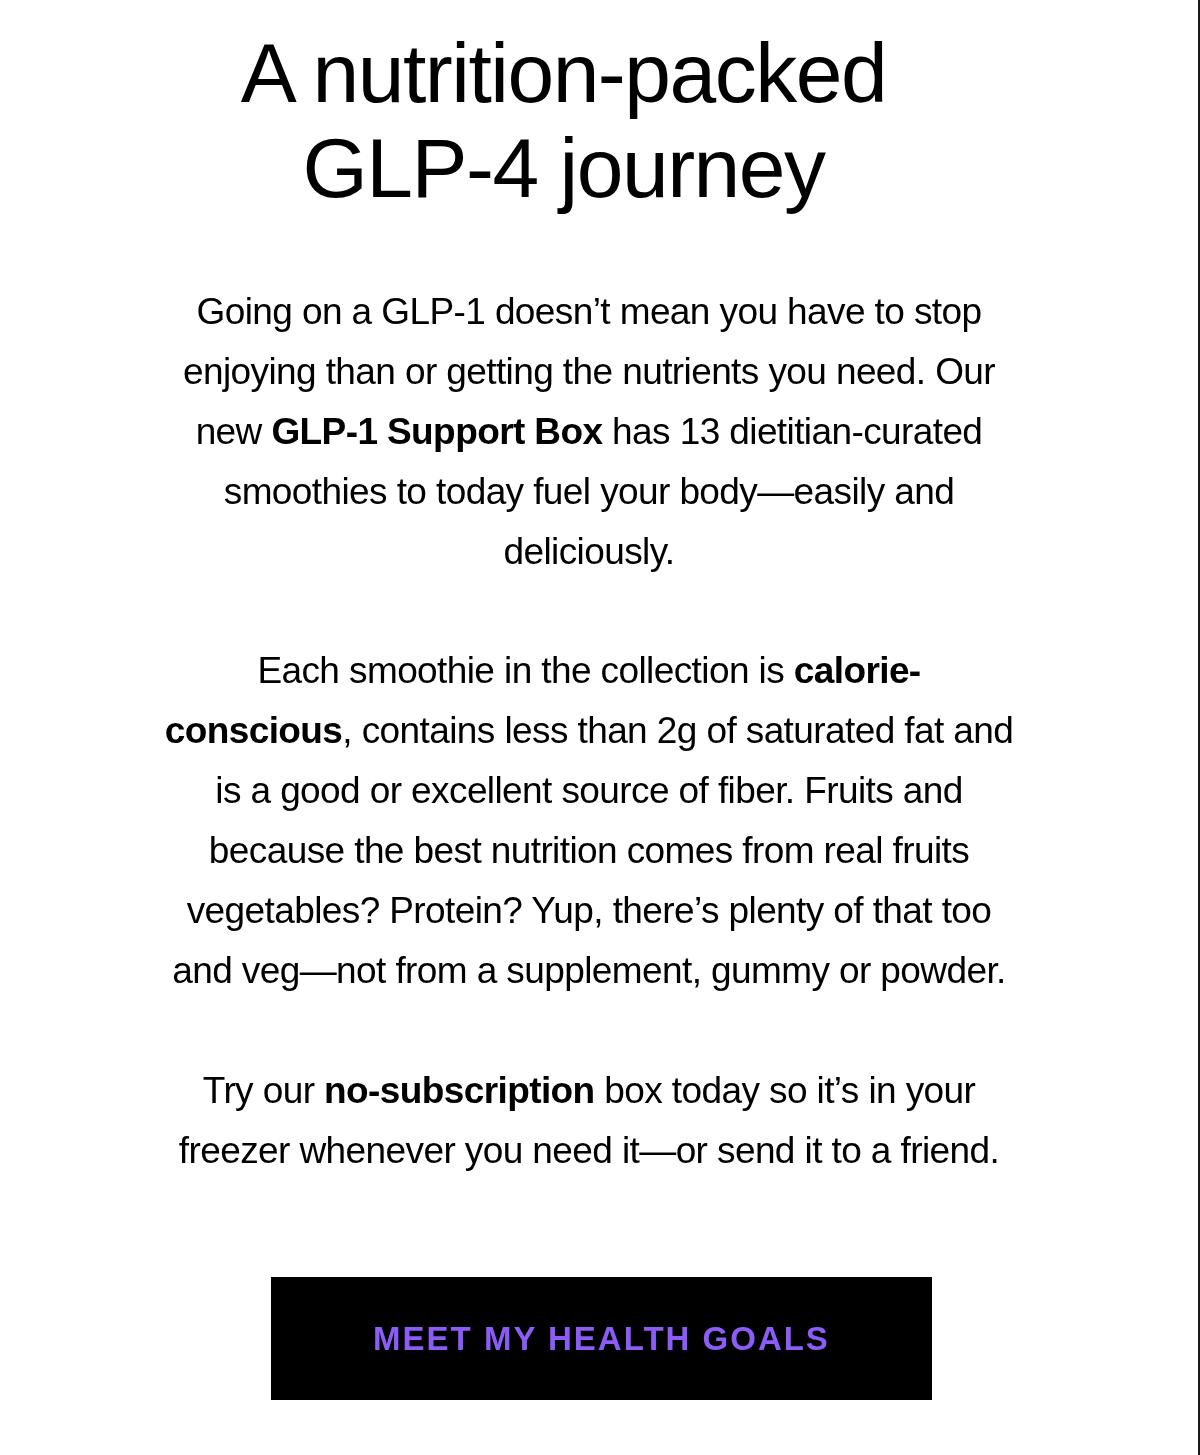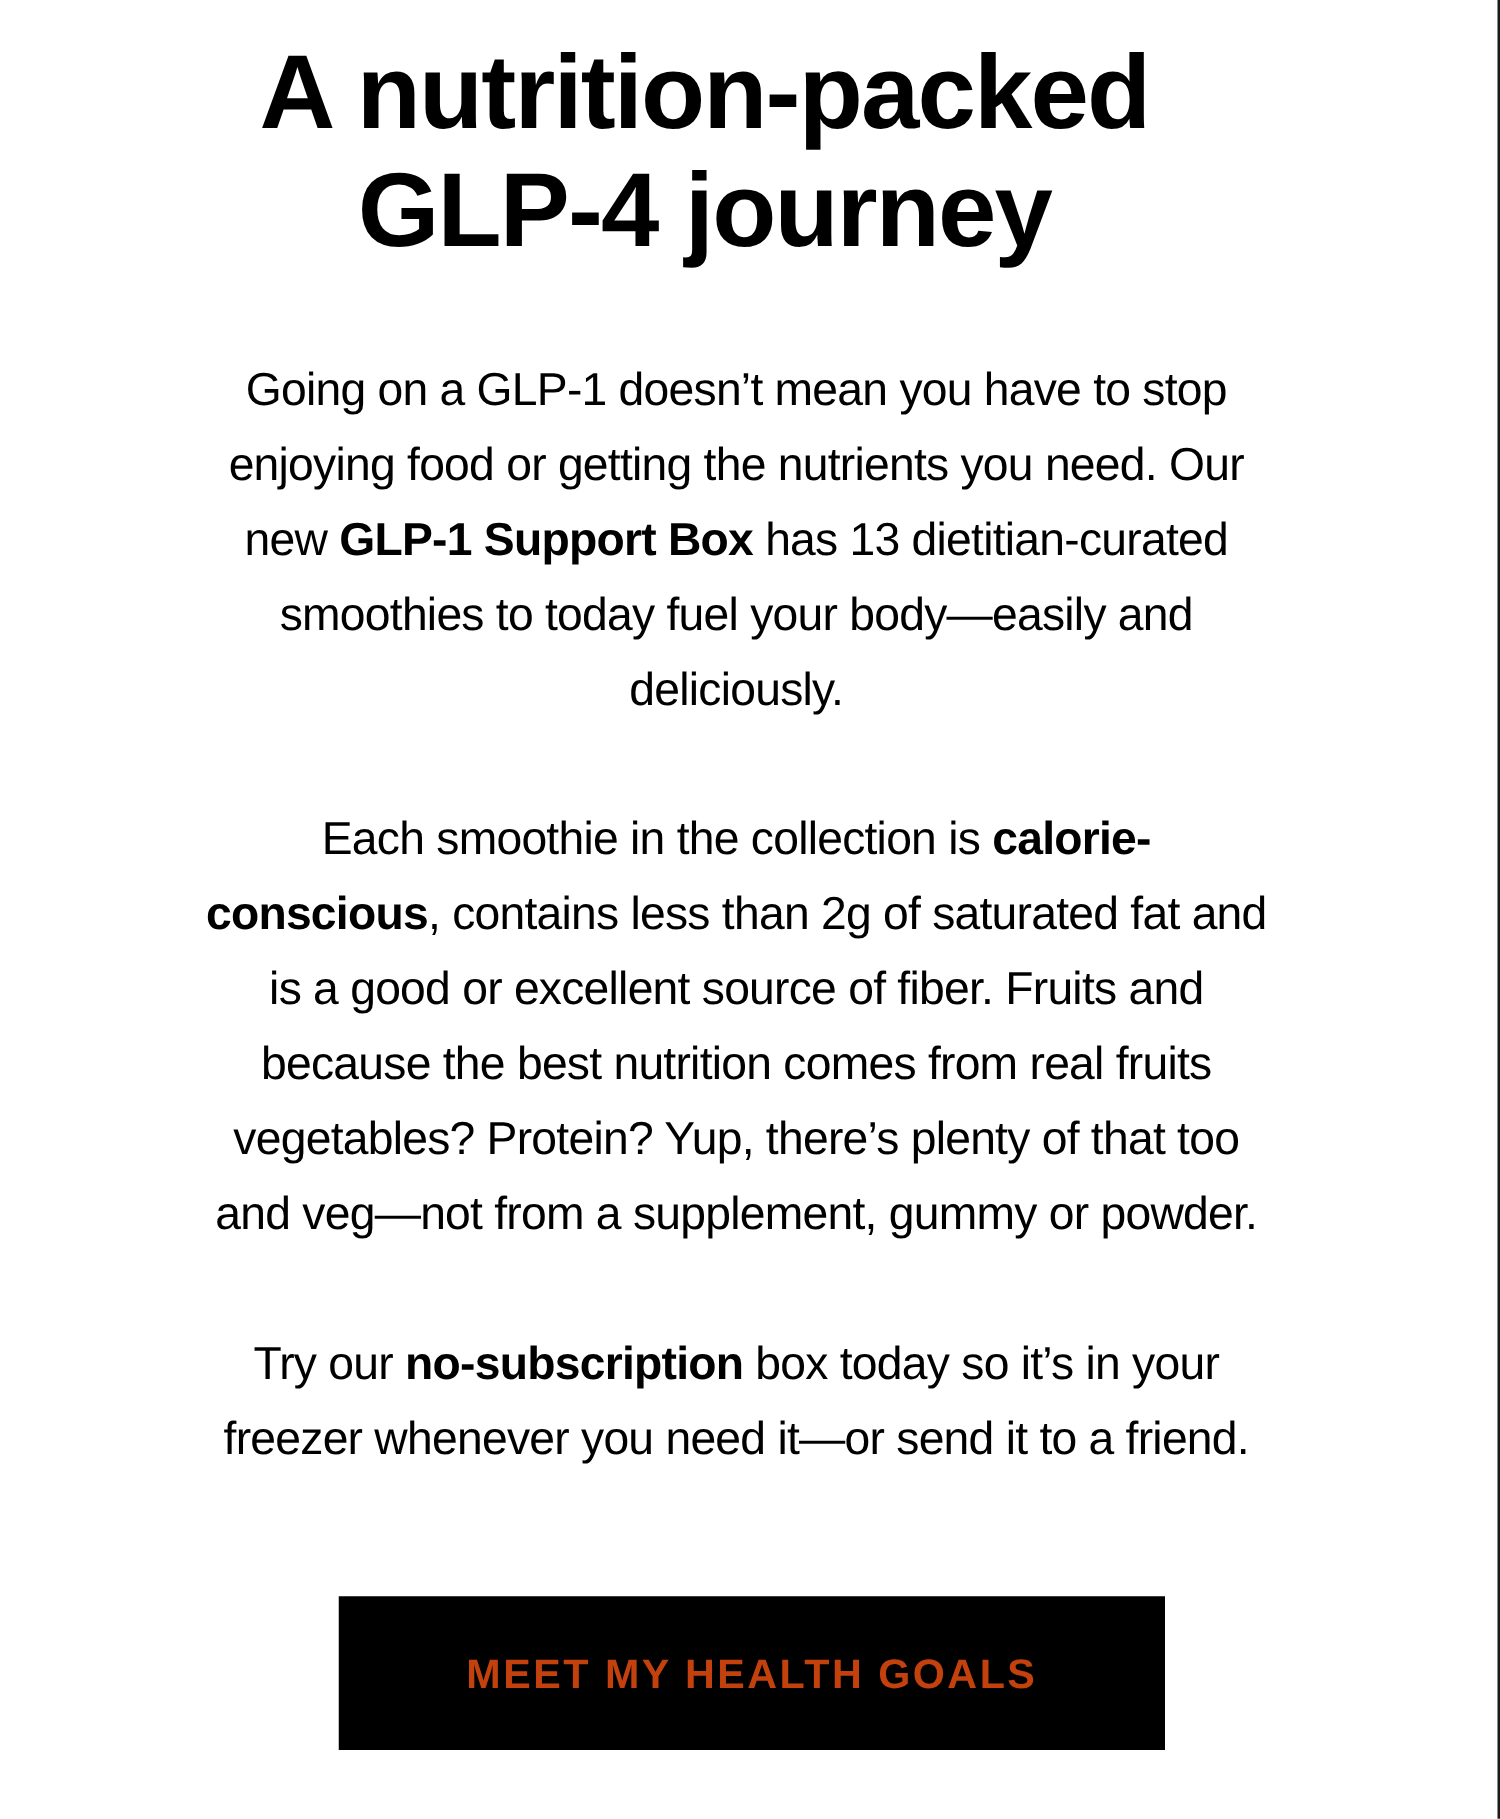--- a/index.html
+++ b/index.html
@@ -23,21 +23,21 @@
       border-right: 2px solid #1a1a1a;
       background: #ffffff;
     }
     .headline {
       position: absolute;
       left: 0;
       top: 26px;
       width: 1127px;
       margin: 0;
       text-align: center;
-      font-weight: 700;
+      font-weight: 400;
       font-size: 84px;
       line-height: 95px;
       letter-spacing: -1.5px;
     }
     .headline span { display: block; }
     .para {
       position: absolute;
       left: 84px;
       width: 1010px;
       margin: 0;
@@ -52,21 +52,21 @@
     .p1 { top: 282px; }
     .p2 { top: 641px; }
     .p3 { top: 1061px; }
     .cta {
       position: absolute;
       left: 271px;
       top: 1277px;
       width: 661px;
       height: 123px;
       background: #000000;
-      color: #c2410c;
+      color: #8b5cf6;
       border: none;
       display: flex;
       align-items: center;
       justify-content: center;
       font-family: "Liberation Sans", "DejaVu Sans", sans-serif;
       font-weight: 700;
       font-size: 33px;
       letter-spacing: 2px;
       cursor: pointer;
       padding: 0;
@@ -77,21 +77,21 @@
 
 <div class="page">
 
   <h1 class="headline">
     <span>A nutrition-packed</span>
     <span>GLP-4 journey</span>
   </h1>
 
   <p class="para p1">
     <span class="line"><span>Going on a GLP-1 doesn’t mean you have to stop</span></span>
-    <span class="line"><span>enjoying food or getting the nutrients you need. Our</span></span>
+    <span class="line"><span>enjoying than or getting the nutrients you need. Our</span></span>
     <span class="line"><span>new </span><b>GLP-1 Support Box</b><span> has 13 dietitian-curated</span></span>
     <span class="line"><span>smoothies to today fuel your body—easily and</span></span>
     <span class="line"><span>deliciously.</span></span>
   </p>
 
   <p class="para p2">
     <span class="line"><span>Each smoothie in the collection is </span><b>calorie-</b></span>
     <span class="line"><b>conscious</b><span>, contains less than 2g of saturated fat and</span></span>
     <span class="line"><span>is a good or excellent source of fiber. Fruits and</span></span>
     <span class="line"><span>because the best nutrition comes from real fruits</span></span>

